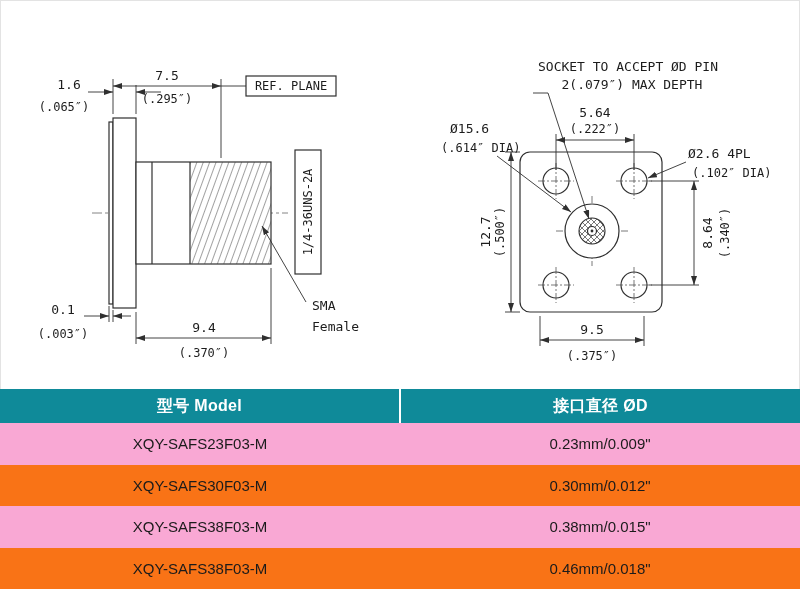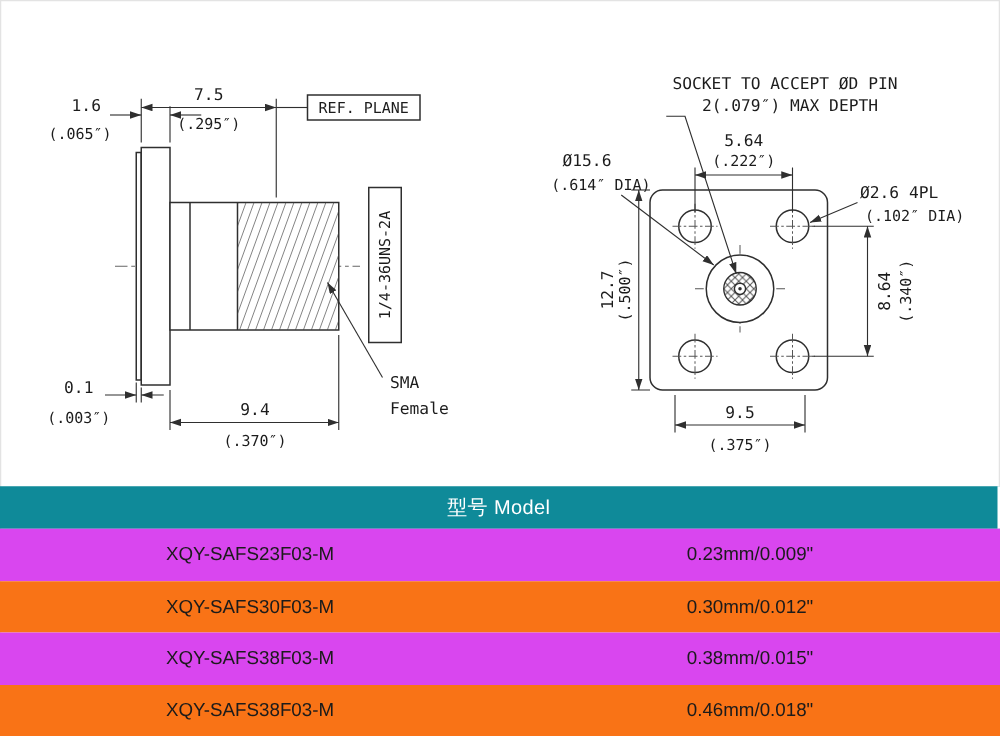--- a/index.html
+++ b/index.html
@@ -13,24 +13,24 @@
   .dim{stroke:#2f2f2f;stroke-width:0.9;fill:none;}
   .cl{stroke:#666;stroke-width:0.8;stroke-dasharray:10 3 3 3;fill:none;}
   .hcl{stroke:#555;stroke-width:0.8;stroke-dasharray:7 2 2 2;fill:none;}
   .dtxt{font-family:"DejaVu Sans Mono",monospace;font-size:13px;fill:#1c1c1c;}
   .dtxt-sm{font-family:"DejaVu Sans Mono",monospace;font-size:12px;fill:#1c1c1c;}
 
   
   .spec-table{position:absolute;left:0;top:389px;width:800px;height:200px;
               display:flex;flex-direction:column;}
   .thead{display:flex;height:34px;background:#0f8a99;color:#ffffff;
-         font-weight:normal;font-size:16px;flex:0 0 34px;}
+         font-weight:bold;font-size:16px;flex:0 0 34px;}
   .th{flex:1;display:flex;align-items:center;justify-content:center;letter-spacing:.3px;}
   .th:first-child{border-right:2px solid #ffffff;}
-  .tr{flex:1;display:flex;font-size:15px;color:#1b1b1b;background:#d946ef;}
+  .tr{flex:1;display:flex;font-size:15px;color:#1b1b1b;background:#f9a8d4;}
   .tr.alt{background:#f97316;}
   .td{flex:1;display:flex;align-items:center;justify-content:center;}
 </style>
 </head>
 <body>
 
 <div class="page">
 
   <svg class="drawing" width="800" height="389" viewBox="0 0 800 389">
     <defs>
@@ -164,20 +164,21 @@
       <line class="dim" x1="644" y1="316" x2="644" y2="346"></line>
       <line class="dim" x1="540" y1="340" x2="644" y2="340" marker-start="url(#arr)" marker-end="url(#arr)"></line>
       <text class="dtxt" x="592" y="334" text-anchor="middle">9.5</text>
       <text class="dtxt-sm" x="592" y="360" text-anchor="middle">(.375″)</text>
     </g>
   </svg>
 
   <div class="spec-table">
     <div class="thead">
       <div class="th">型号 Model</div>
+      <div class="th">接口直径 ØD</div>
     </div>
     <div class="tr">
       <div class="td">XQY-SAFS23F03-M</div>
       <div class="td">0.23mm/0.009"</div>
     </div>
     <div class="tr alt">
       <div class="td">XQY-SAFS30F03-M</div>
       <div class="td">0.30mm/0.012"</div>
     </div>
     <div class="tr">

